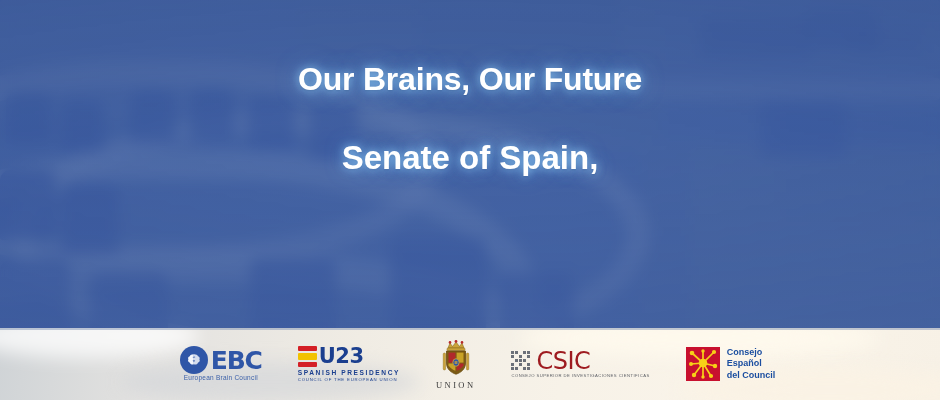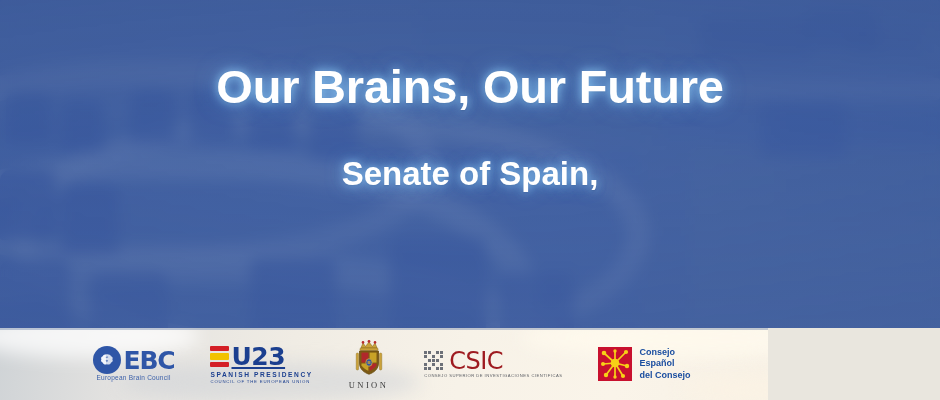--- a/index.html
+++ b/index.html
@@ -96,42 +96,42 @@
   
   .text-block {
     position:absolute;
     left:0; top:0; width:940px; height:328px;
     display:flex; flex-direction:column;
     align-items:center; justify-content:flex-start;
     padding-top:62px;
     text-align:center;
   }
   .title {
-    font-size:47px;
+    font-size:32px;
     font-weight:bold;
     letter-spacing:-.2px;
     color:#ffffff;
     line-height:1.08;
     text-shadow:0 0 10px rgba(150,215,255,.85), 0 0 22px rgba(110,190,255,.55), 0 1px 2px rgba(20,40,90,.35);
   }
   .subtitle {
     margin-top:40px;
     font-size:33px;
     font-weight:bold;
     color:#ffffff;
     line-height:1.30;
     text-shadow:0 0 9px rgba(150,215,255,.8), 0 0 18px rgba(110,190,255,.5), 0 1px 2px rgba(20,40,90,.3);
   }
   .subtitle .line2 { display:block; }
 
   
   .logo-bar {
     position:absolute;
     left:0; top:328px;
-    width:768px; height:72px;
+    width:940px; height:72px;
     background:
       linear-gradient(100deg,#cfd3d6 0%, #e3e2e0 16%, #f0ece4 38%, #f7f2e8 60%, #faf4e9 80%, #f7f1e6 100%);
     overflow:hidden;
   }
   .bar-streak {
     position:absolute; border-radius:50%; filter:blur(9px);
   }
   .s1 { left:-30px; top:-14px; width:230px; height:44px; background:rgba(255,255,255,.75); }
   .s2 { left:120px; top:34px;  width:300px; height:40px; background:rgba(205,210,215,.55); }
   .s3 { left:520px; top:-10px; width:360px; height:40px; background:rgba(255,250,238,.8); }
@@ -173,22 +173,22 @@
 
   
   .eu23 { flex-direction:column; align-items:flex-start; gap:2px; }
   .eu23-main { display:flex; align-items:center; gap:2px; }
   .flag-e { display:flex; flex-direction:column; gap:2px; width:19px; }
   .flag-bar { height:5px; border-radius:1px; }
   .fb-red { background:#d41f26; }
   .fb-yellow { background:#f2c200; height:7px; }
   .eu23-word {
     font-family:"DejaVu Sans", sans-serif;
-    font-size:25px; font-weight:bold; color:#1b3f8f;
-    letter-spacing:-.5px; line-height:1;text-decoration:underline;
+    font-size:21px; font-weight:bold; color:#1b3f8f;
+    letter-spacing:-.5px; line-height:1;
   }
   .eu23-l1 { font-size:6.6px; font-weight:bold; color:#1b3f8f; letter-spacing:1.6px; line-height:1.1; white-space:nowrap; }
   .eu23-l2 { font-size:4.3px; color:#1b3f8f; letter-spacing:.8px; line-height:1.1; white-space:nowrap; }
 
   
   .senado { flex-direction:column; align-items:center; gap:2px; }
   .crest { width:36px; height:40px; }
   .senado-word {
     font-family:"Liberation Serif", serif;
     font-size:8.5px; color:#3b3b3b; letter-spacing:2.4px; line-height:1;
@@ -376,20 +376,20 @@
               <circle cx="8" cy="28" r="2.2"></circle>
               <circle cx="25" cy="29" r="2.1"></circle>
               <circle cx="17" cy="4" r="1.7"></circle>
               <circle cx="17" cy="30" r="1.7"></circle>
             </g>
           </svg>
         </span>
         <span class="cec-text">
           <span class="cec-line">Consejo</span>
           <span class="cec-line">Español</span>
-          <span class="cec-line">del Consejo</span>
+          <span class="cec-line">del Council</span>
         </span>
       </div>
 
     </div>
   </div>
 
 </div>
 
 </body></html>

